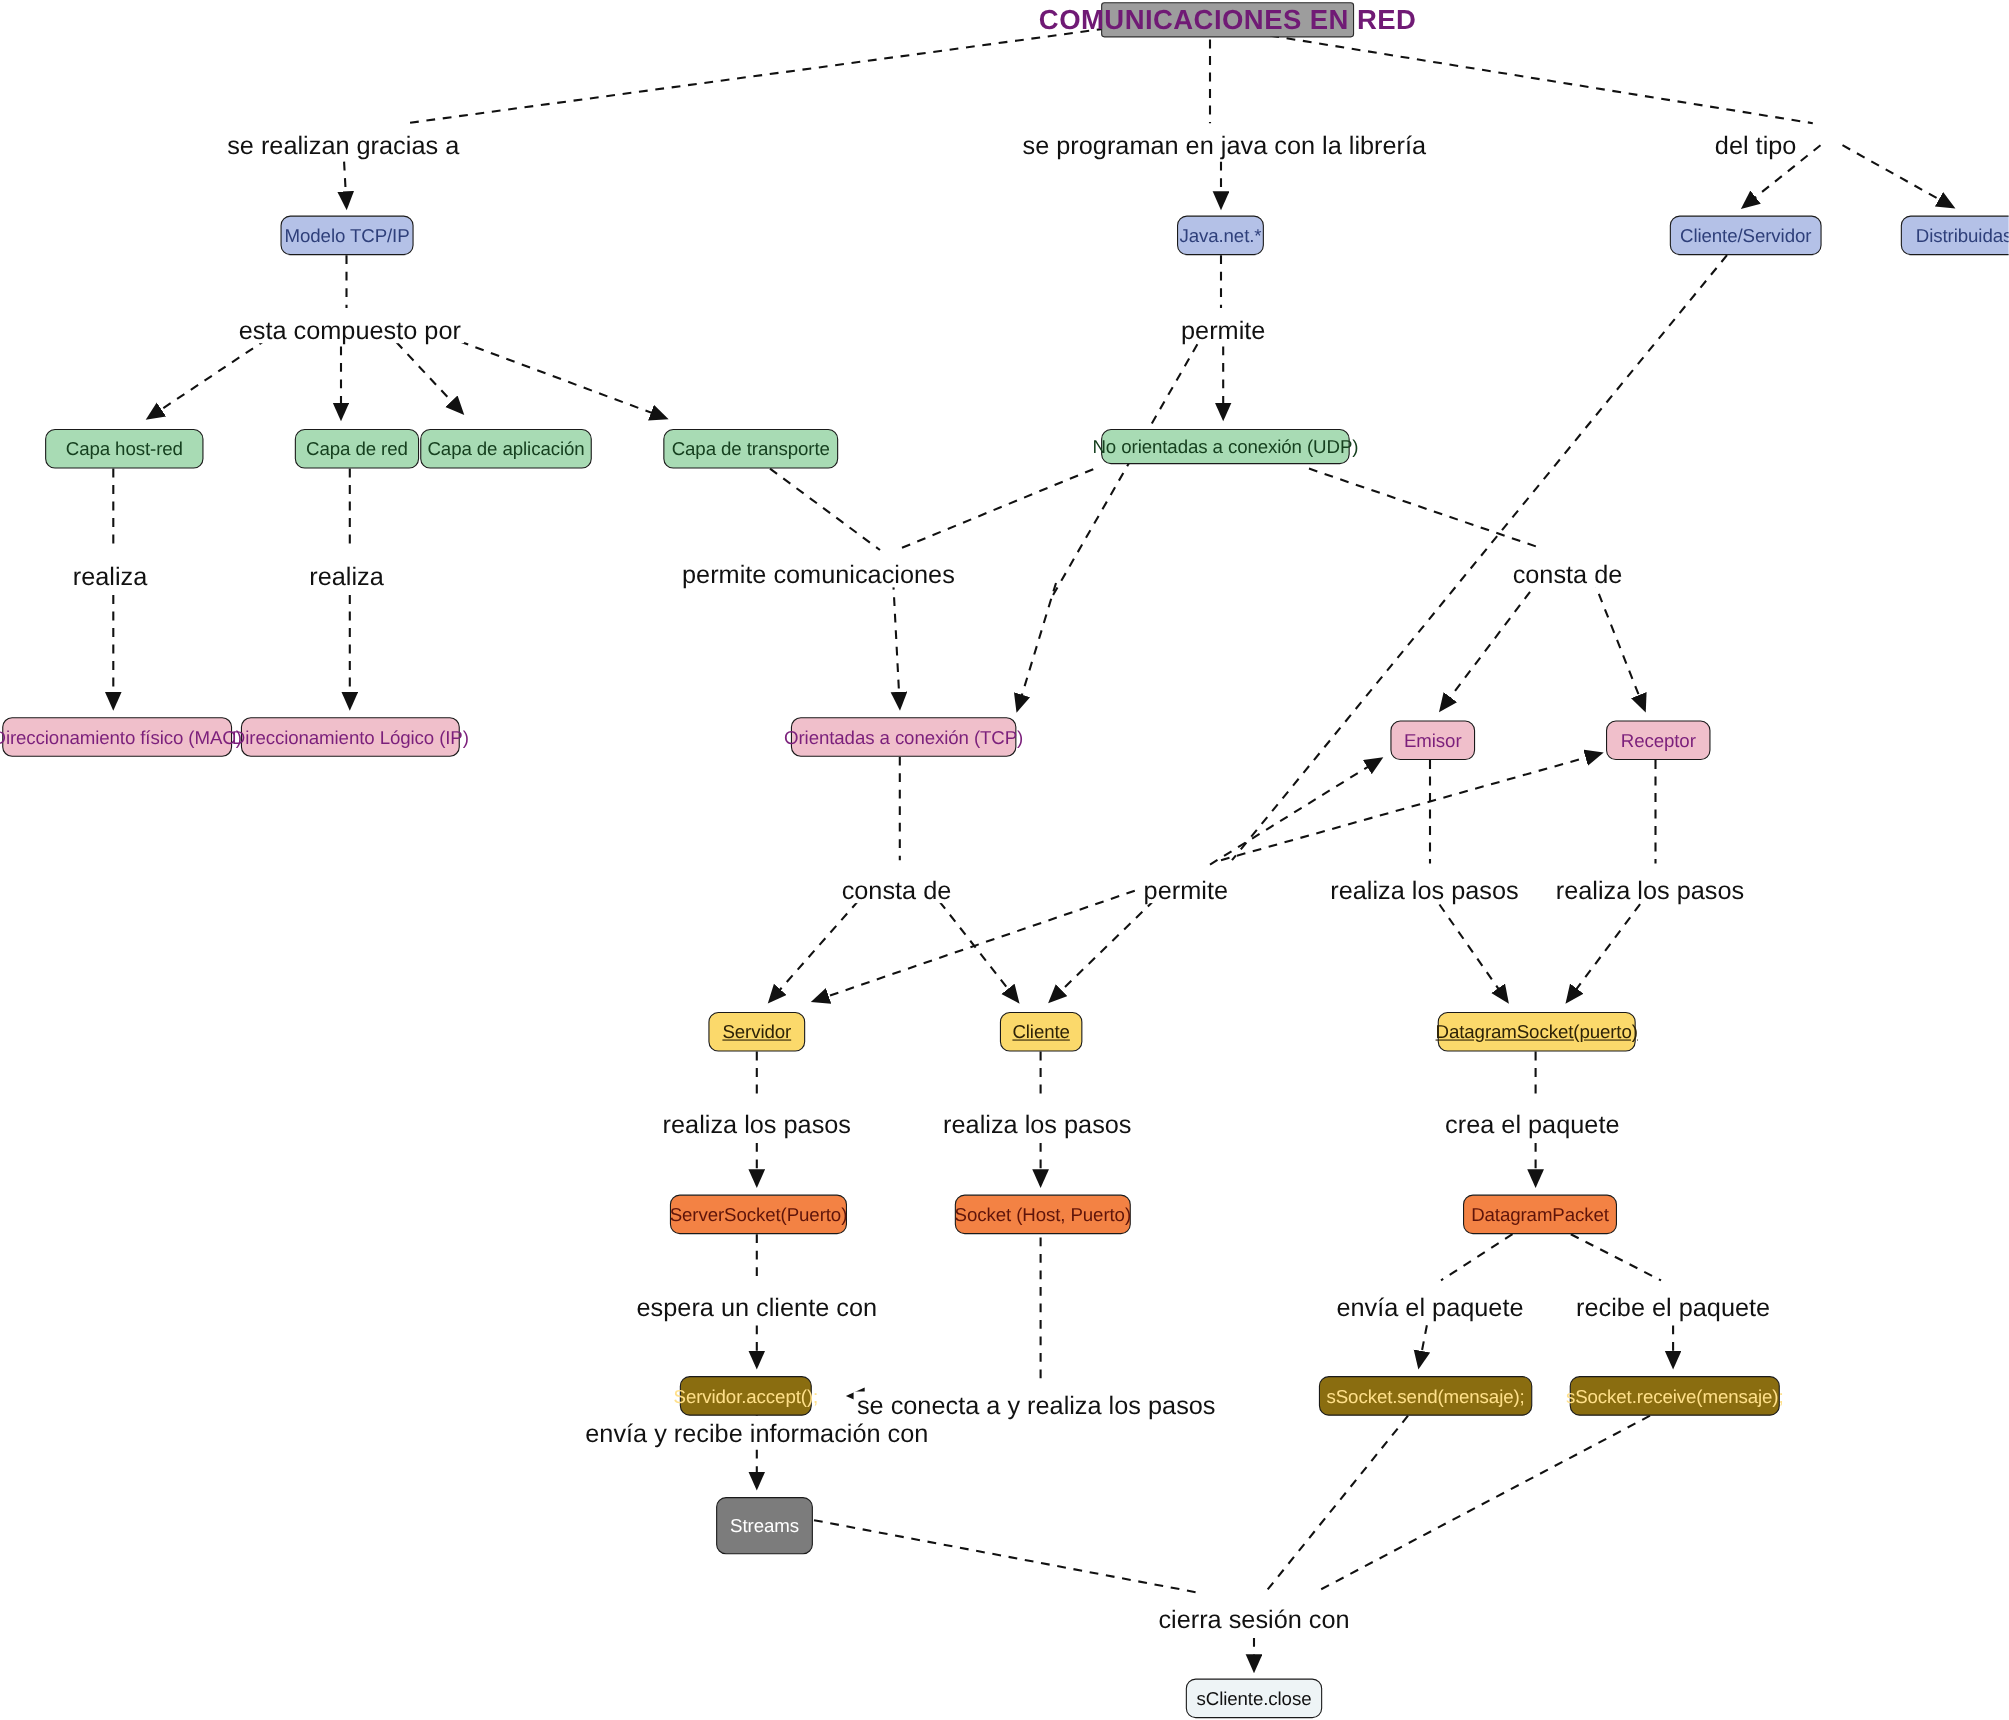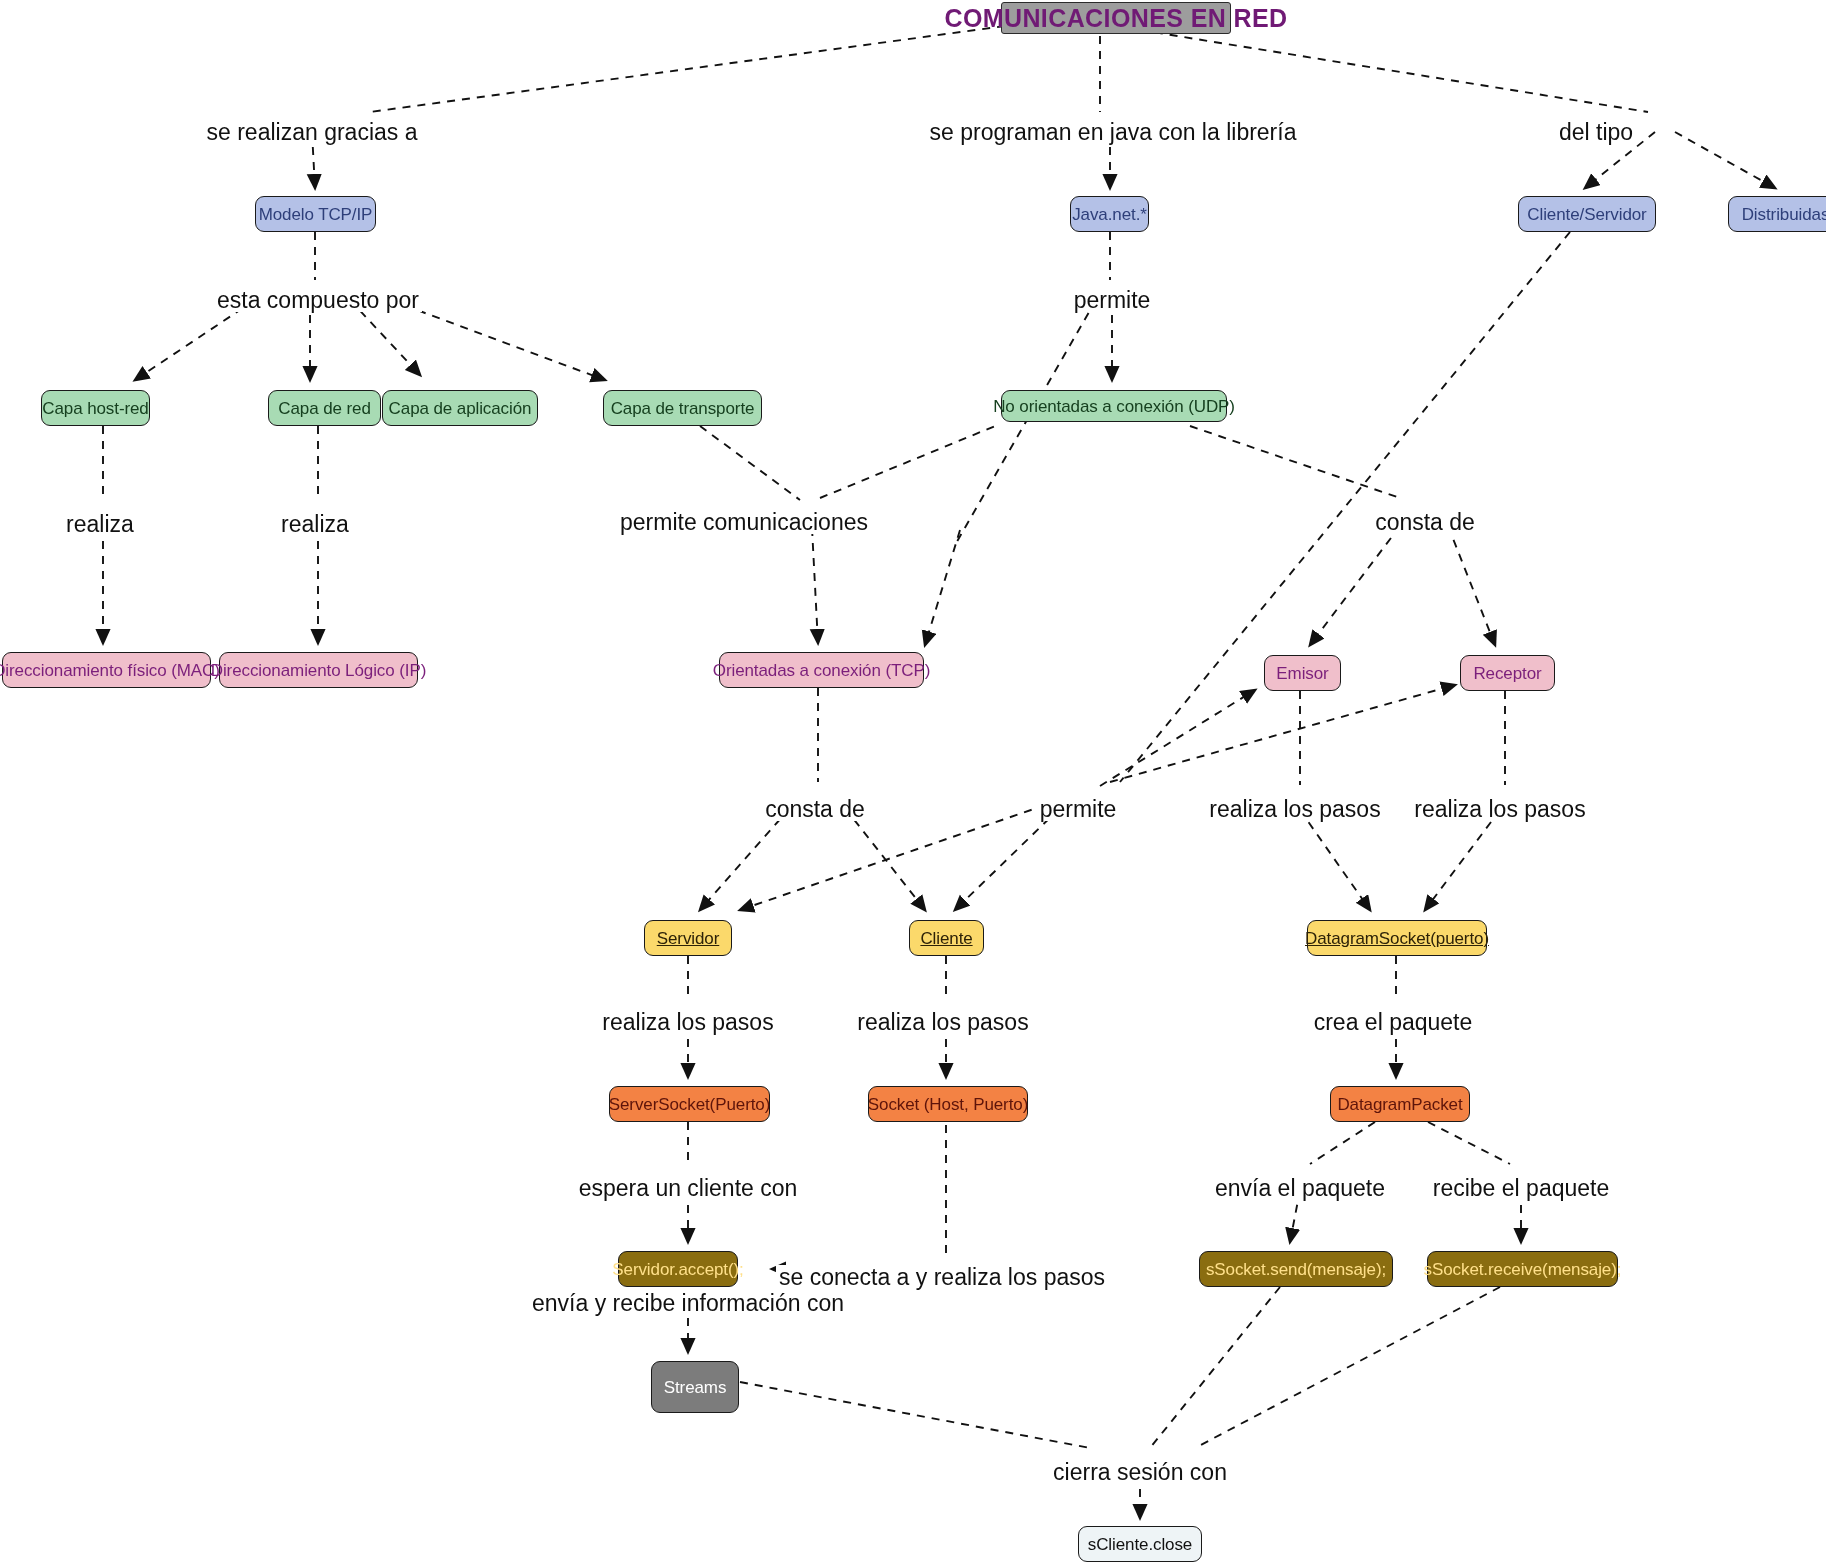--- a/index.html
+++ b/index.html
@@ -153,21 +153,21 @@
       <path d="M1140,1474 L1140,1518" marker-end="url(#ah)"></path>
     </g>
   </svg>
 
   <div id="nodes">
       <div class="node n-root" style="left: 1001px; top: 2px; width: 230px; height: 32px;">COMUNICACIONES EN RED</div>
       <div class="node n-blue" style="left: 255px; top: 196px; width: 121px; height: 36px;">Modelo TCP/IP</div>
       <div class="node n-blue" style="left: 1070px; top: 196px; width: 79px; height: 36px;">Java.net.*</div>
       <div class="node n-blue" style="left: 1518px; top: 196px; width: 138px; height: 36px;">Cliente/Servidor</div>
       <div class="node n-blue" style="left: 1728px; top: 196px; width: 115px; height: 36px;">Distribuidas</div>
-      <div class="node n-green" style="left: 41px; top: 390px; width: 109px; height: 36px;">Capa host-red</div>
+      <div class="node n-green" style="left: 41px; top: 390px; width: 144px; height: 36px;">Capa host-red</div>
       <div class="node n-green" style="left: 268px; top: 390px; width: 113px; height: 36px;">Capa de red</div>
       <div class="node n-green" style="left: 382px; top: 390px; width: 156px; height: 36px;">Capa de aplicación</div>
       <div class="node n-green" style="left: 603px; top: 390px; width: 159px; height: 36px;">Capa de transporte</div>
       <div class="node n-green" style="left: 1001px; top: 390px; width: 226px; height: 32px;">No orientadas a conexión (UDP)</div>
       <div class="node n-pink" style="left: 2px; top: 652px; width: 209px; height: 36px;">Direccionamiento físico (MAC)</div>
       <div class="node n-pink" style="left: 219px; top: 652px; width: 199px; height: 36px;">Direccionamiento Lógico (IP)</div>
       <div class="node n-pink" style="left: 719px; top: 652px; width: 205px; height: 36px;">Orientadas a conexión (TCP)</div>
       <div class="node n-pink" style="left: 1264px; top: 655px; width: 77px; height: 36px;">Emisor</div>
       <div class="node n-pink" style="left: 1460px; top: 655px; width: 95px; height: 36px;">Receptor</div>
       <div class="node n-yellow" style="left: 644px; top: 920px; width: 88px; height: 36px;">Servidor</div>

